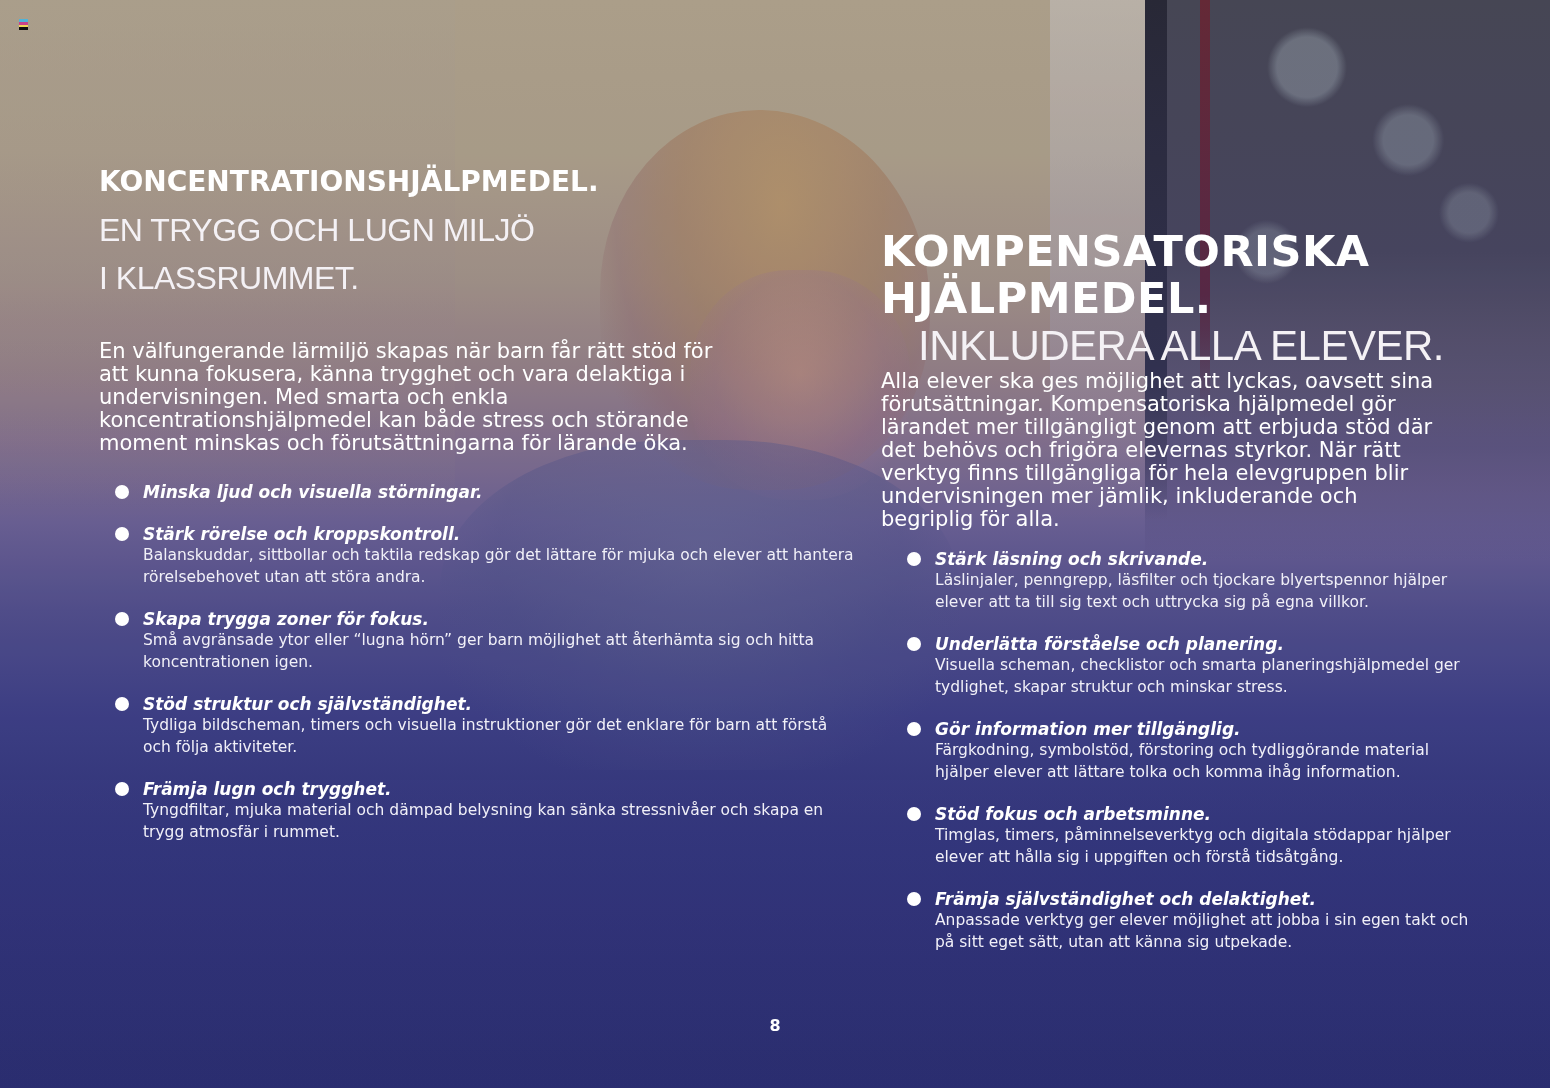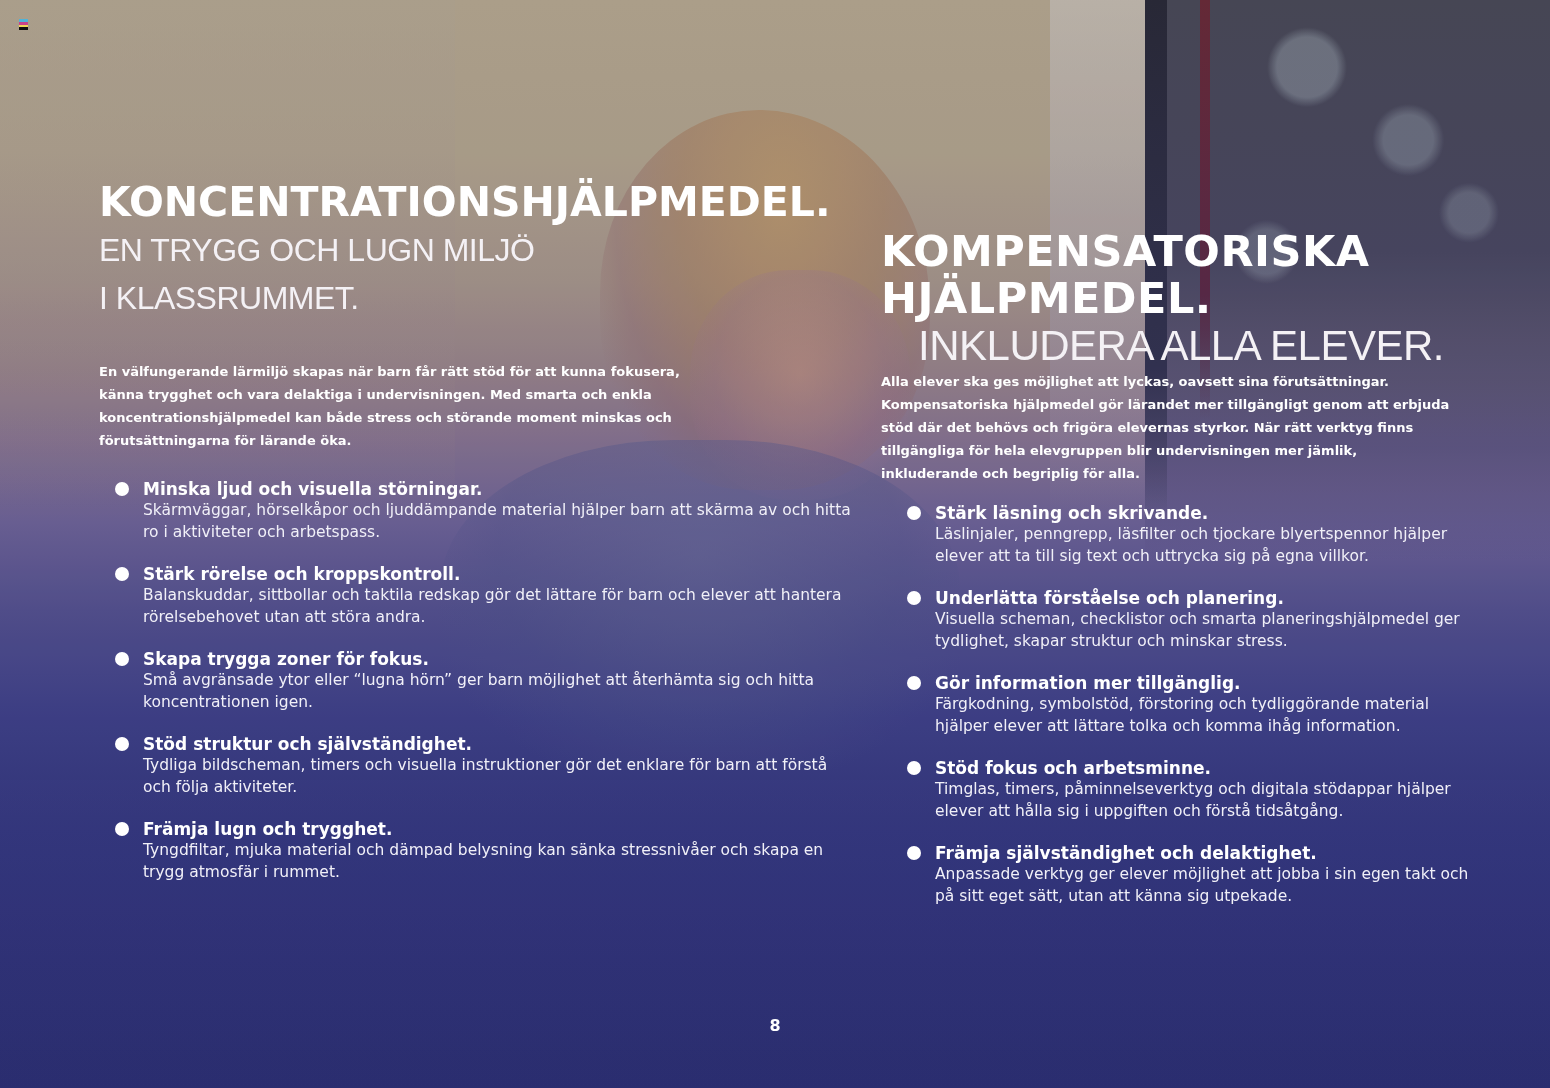--- a/index.html
+++ b/index.html
@@ -77,41 +77,41 @@
   .h-bold {
     font-family:"DejaVu Sans", sans-serif; font-weight:bold;
     font-size:44px; line-height:48px; letter-spacing:0.5px; margin:0;
     text-transform:uppercase;
   }
   .h-light {
     font-family:"Liberation Sans", sans-serif; font-weight:normal;
     font-size:32px; line-height:48px; letter-spacing:-0.5px; margin:0;
     text-transform:uppercase; color:#f4f1f5;
   }
-  .col-left .h-bold { font-size:41px; letter-spacing:0;margin-top:20px; }
+  .col-left .h-bold { font-size:28px; letter-spacing:0; }
   .col-right .h-bold { font-size:43px; line-height:47px; }
   .col-right .h-light { font-size:42px;text-align:center; }
 
   .intro {
-    font-weight:bold; font-size:13px; line-height:23px; margin:0;
+    font-weight:normal; font-size:21px; line-height:23px; margin:0;
     color:#ffffff;
   }
   .col-left .intro { margin-top:38px; width:630px; }
   .col-right .intro { width:575px; }
 
   .bullets { list-style:none; margin:0; padding:0; }
   .col-left .bullets { margin-top:26px; margin-left:16px; }
   .col-right .bullets { margin-top:17px; margin-left:26px; }
   .bullet { position:relative; padding-left:28px; margin-bottom:20px; }
   .bullet-dot {
     position:absolute; left:0; top:4px; width:14px; height:14px;
     border-radius:50%; background:#ffffff;
   }
   .bullet-title {
-    display:block; font-weight:bold; font-size:17px; line-height:22px; color:#ffffff;
+    display:block; font-weight:bold; font-size:17px; line-height:22px; color:#ffffff;font-style:italic;
   }
   .bullet-text {
     display:block; font-size:15.5px; line-height:21.5px; color:#f1f0f8; font-weight:normal;
   }
 
   .page-number {
     position:absolute; left:0; width:1550px; top:1016px; text-align:center;
     font-weight:bold; font-size:16px; color:#ffffff;
   }
 </style>
@@ -141,26 +141,25 @@
 
 <section class="col col-left">
   <h1 class="h-bold">KONCENTRATIONSHJÄLPMEDEL.</h1>
   <h2 class="h-light">EN TRYGG OCH LUGN MILJÖ</h2>
   <h2 class="h-light">I KLASSRUMMET.</h2>
   <p class="intro">En välfungerande lärmiljö skapas när barn får rätt stöd för att kunna fokusera, känna trygghet och vara delaktiga i undervisningen. Med smarta och enkla koncentrationshjälpmedel kan både stress och störande moment minskas och förutsättningarna för lärande öka.</p>
   <ul class="bullets">
     <li class="bullet">
       <span class="bullet-dot"></span>
       <span class="bullet-title">Minska ljud och visuella störningar.</span>
-      <span class="bullet-text">Skärmväggar, hörselkåpor och ljuddämpande material hjälper barn att skärma av och hitta ro i aktiviteter och arbetspass.</span>
     </li>
     <li class="bullet">
       <span class="bullet-dot"></span>
       <span class="bullet-title">Stärk rörelse och kroppskontroll.</span>
-      <span class="bullet-text">Balanskuddar, sittbollar och taktila redskap gör det lättare för barn och elever att hantera rörelsebehovet utan att störa andra.</span>
+      <span class="bullet-text">Balanskuddar, sittbollar och taktila redskap gör det lättare för mjuka och elever att hantera rörelsebehovet utan att störa andra.</span>
     </li>
     <li class="bullet">
       <span class="bullet-dot"></span>
       <span class="bullet-title">Skapa trygga zoner för fokus.</span>
       <span class="bullet-text">Små avgränsade ytor eller “lugna hörn” ger barn möjlighet att återhämta sig och hitta koncentrationen igen.</span>
     </li>
     <li class="bullet">
       <span class="bullet-dot"></span>
       <span class="bullet-title">Stöd struktur och självständighet.</span>
       <span class="bullet-text">Tydliga bildscheman, timers och visuella instruktioner gör det enklare för barn att förstå och följa aktiviteter.</span>

